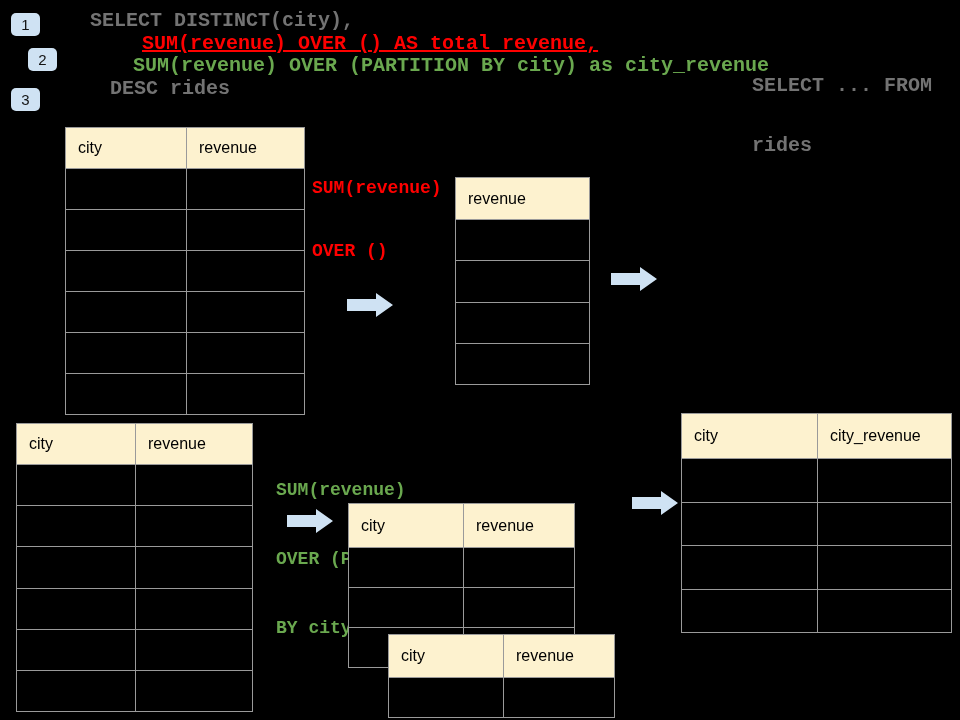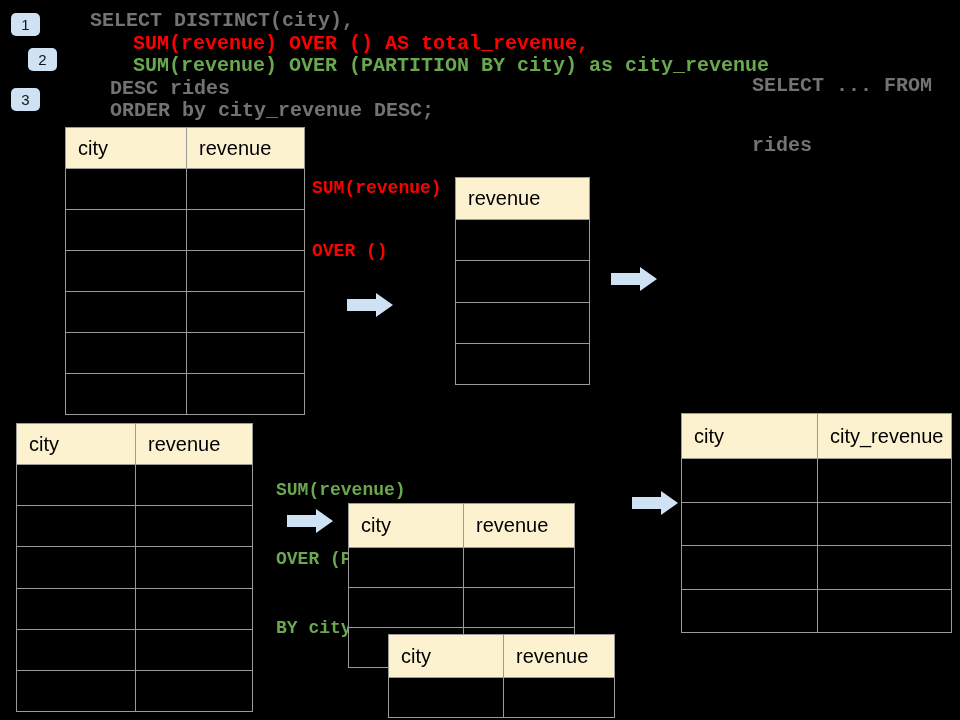--- a/index.html
+++ b/index.html
@@ -10,21 +10,21 @@
 
   
   .code{
     position:absolute;font-family:"Liberation Mono","DejaVu Sans Mono",monospace;
     font-weight:bold;white-space:pre;font-size:20px;line-height:22px;
   }
   .purple{color:#737373;}
   .red{color:#ff0000;}
   .green{color:#6aa84f;}
   .sql-l1{left:90px;top:10px;}
-  .sql-l2{left:133px;top:33px;}
+  .sql-l2{left:142px;top:33px;text-decoration:underline;}
   .sql-l3{left:133px;top:55px;}
   .sql-l4{left:110px;top:78px;}
   .sql-l5{left:110px;top:100px;}
 
   .corner-note{left:752px;top:36px;font-size:20px;line-height:20px;}
   .annot-total{left:312px;top:136px;font-size:18px;line-height:21px;}
   .annot-part{left:276px;top:433px;font-size:18px;line-height:23px;}
 
   
   .badge{
@@ -35,21 +35,21 @@
   .badge-2{left:28px;top:48px;}
   .badge-3{left:11px;top:88px;}
 
   
   .tbl{
     position:absolute;display:flex;flex-direction:column;background:#000;
     border:1px solid #9a9a9a;box-sizing:border-box;
   }
   .thead{display:flex;background:#fdf2cf;border-bottom:1px solid #9a9a9a;flex:none;}
   .thead .cell{
-    display:flex;align-items:center;padding-left:12px;font-size:20px;color:#000;
+    display:flex;align-items:center;padding-left:12px;font-size:16px;color:#000;
     box-sizing:border-box;
   }
   .trow{display:flex;flex:1;border-bottom:1px solid #9a9a9a;}
   .trow:last-child{border-bottom:none;}
   .trow .cell{box-sizing:border-box;}
   .cell.c1{border-right:1px solid #9a9a9a;}
   .cell.c2{flex:1;}
 
   .tbl-a{left:65px;top:127px;width:240px;height:288px;}
   .tbl-a .thead{height:40px;}
@@ -88,21 +88,20 @@
 <div id="canvas">
 
   <div class="badge badge-1">1</div>
   <div class="badge badge-2">2</div>
   <div class="badge badge-3">3</div>
 
   <div class="code purple sql-l1">SELECT DISTINCT(city),</div>
   <div class="code red sql-l2">SUM(revenue) OVER () AS total_revenue,</div>
   <div class="code green sql-l3">SUM(revenue) OVER (PARTITION BY city) as city_revenue</div>
   <div class="code purple sql-l4">DESC rides</div>
-  <div class="code purple sql-l5">ORDER by city_revenue DESC;</div>
 
   <div class="code purple corner-note">
     <div>SELECT ... FROM</div>
     <div>rides</div>
   </div>
 
   <div class="code red annot-total">
     <div>SUM(revenue)</div>
     <div>OVER ()</div>
   </div>

